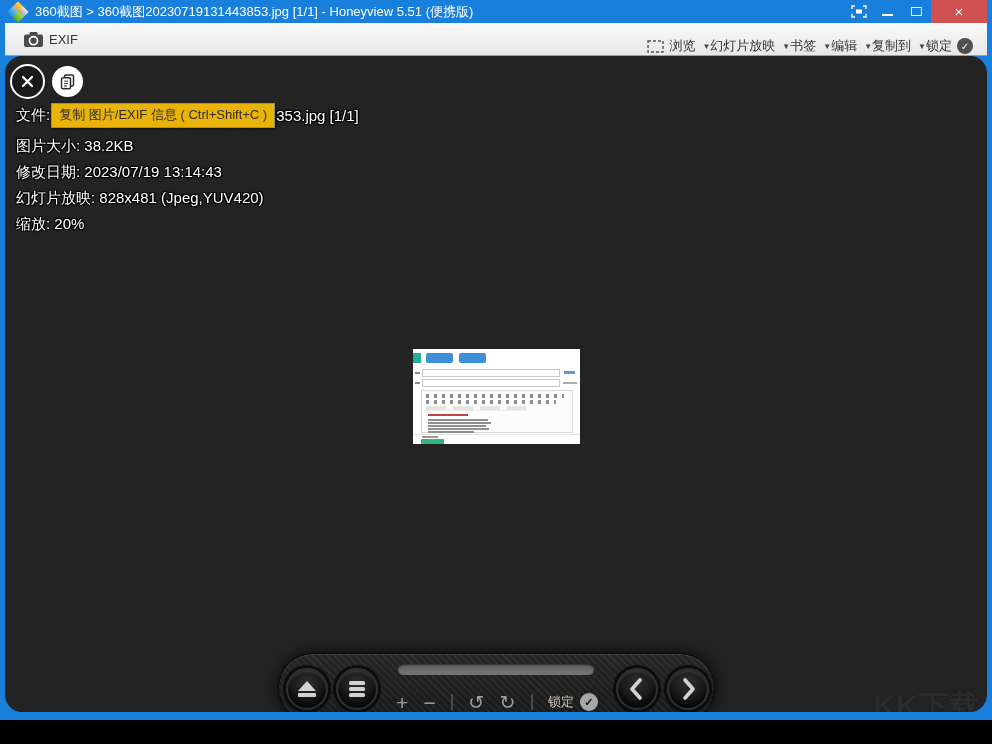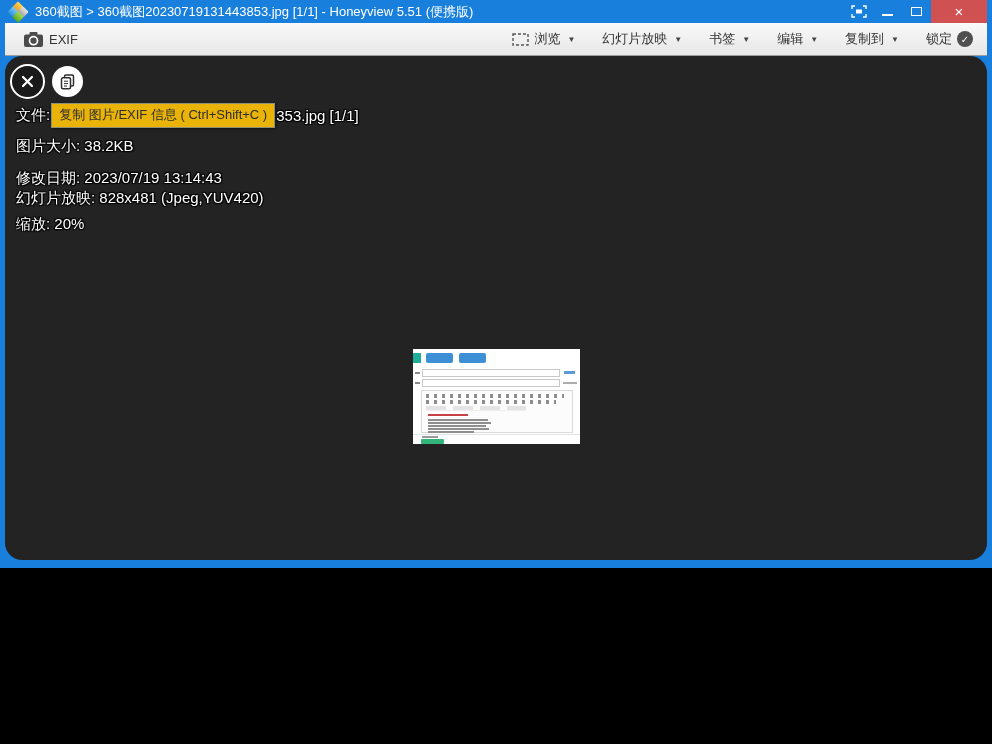--- a/index.html
+++ b/index.html
@@ -1,18 +1,18 @@
 <!DOCTYPE html>
 <html><head>
 <meta charset="utf-8">
 <style>
   * { margin:0; padding:0; box-sizing:border-box; }
   body { font-family:"Liberation Sans", sans-serif; background:#000; }
   .window{
-    position:relative; width:992px; height:568px;
+    position:relative; width:992px; height:720px;
     background:#187fdc;
     border-left:5px solid #187fdc; border-right:5px solid #187fdc; border-bottom:8px solid #187fdc;
     overflow:hidden;
   }
   
   .titlebar{
     position:absolute; left:0; top:0; right:0; height:23px;
     background:#187fdc; display:flex; align-items:center; color:#fff; font-size:13px;
   }
   .logo{ position:relative; width:18px; height:18px; margin:0 0 0 4px; flex:0 0 auto; }
@@ -29,37 +29,37 @@
   .win-btn--close{ width:56px; background:#d05152; font-size:15px; }
 
   
   .toolbar{
     position:absolute; left:0; top:23px; right:0; height:33px;
     background:linear-gradient(#f9f9f9,#e7e7e7);
     border-bottom:1px solid #9d9d9d;
     color:#333; font-size:13px;
   }
   .tb-exif{ position:absolute; left:13px; top:0; height:32px; display:flex; align-items:center; gap:6px; padding:0 6px; }
-  .tb-right{ position:absolute; right:14px; top:0; height:32px; display:flex; align-items:center; gap:27px; }
+  .tb-right{ position:absolute; right:14px; top:0; height:32px; display:flex; align-items:flex-end; }
   .tb-item{ display:flex; align-items:center; gap:5px; }
   .caret{ font-size:8px; color:#444; margin-left:2px; }
   .lock-check{ width:16px; height:16px; border-radius:50%; background:#4f4f4f; color:#fff;
                display:flex; align-items:center; justify-content:center; font-size:10px; }
 
   
   .viewer{ position:absolute; left:0; top:56px; right:0; bottom:0; background:#232323; overflow:hidden;border-radius:17px; }
 
   .circle-btn{ position:absolute; border-radius:50%; display:flex; align-items:center; justify-content:center; }
   .btn-close-exif{ left:5px; top:8px; width:35px; height:35px; background:rgba(25,25,25,.85); border:2.5px solid #fff; }
   .btn-copy-info{ left:47px; top:10px; width:31px; height:31px; background:#fff; }
 
   .exif-line{ position:absolute; left:11px; color:#fff; font-size:15px; white-space:nowrap;
     text-shadow:-1px -1px 1px #000, 1px -1px 1px #000, -1px 1px 1px #000, 1px 1px 1px #000; }
   .l1{ top:47px; display:flex; align-items:center; }
-  .l2{ top:81px; } .l3{ top:113px; } .l4{ top:133px; } .l5{ top:159px; }
+  .l2{ top:81px; } .l3{ top:107px; } .l4{ top:133px; } .l5{ top:159px; }
   .tooltip{
     display:inline-block; margin:0 1px; padding:2px 7px 3px;
     background:#eab308; border:1px solid #8f8f7a; color:#2e2e2e;
     font-size:13px; text-shadow:none; box-shadow:1px 1px 2px rgba(0,0,0,.5);
   }
 
   
   .thumb{ position:absolute; left:408px; top:293px; width:167px; height:95px; background:#fff; overflow:hidden; }
   .thumb div{ position:absolute; }
   .t-teal{ left:0; top:4px; width:8px; height:10px; background:#1fae9a; }

